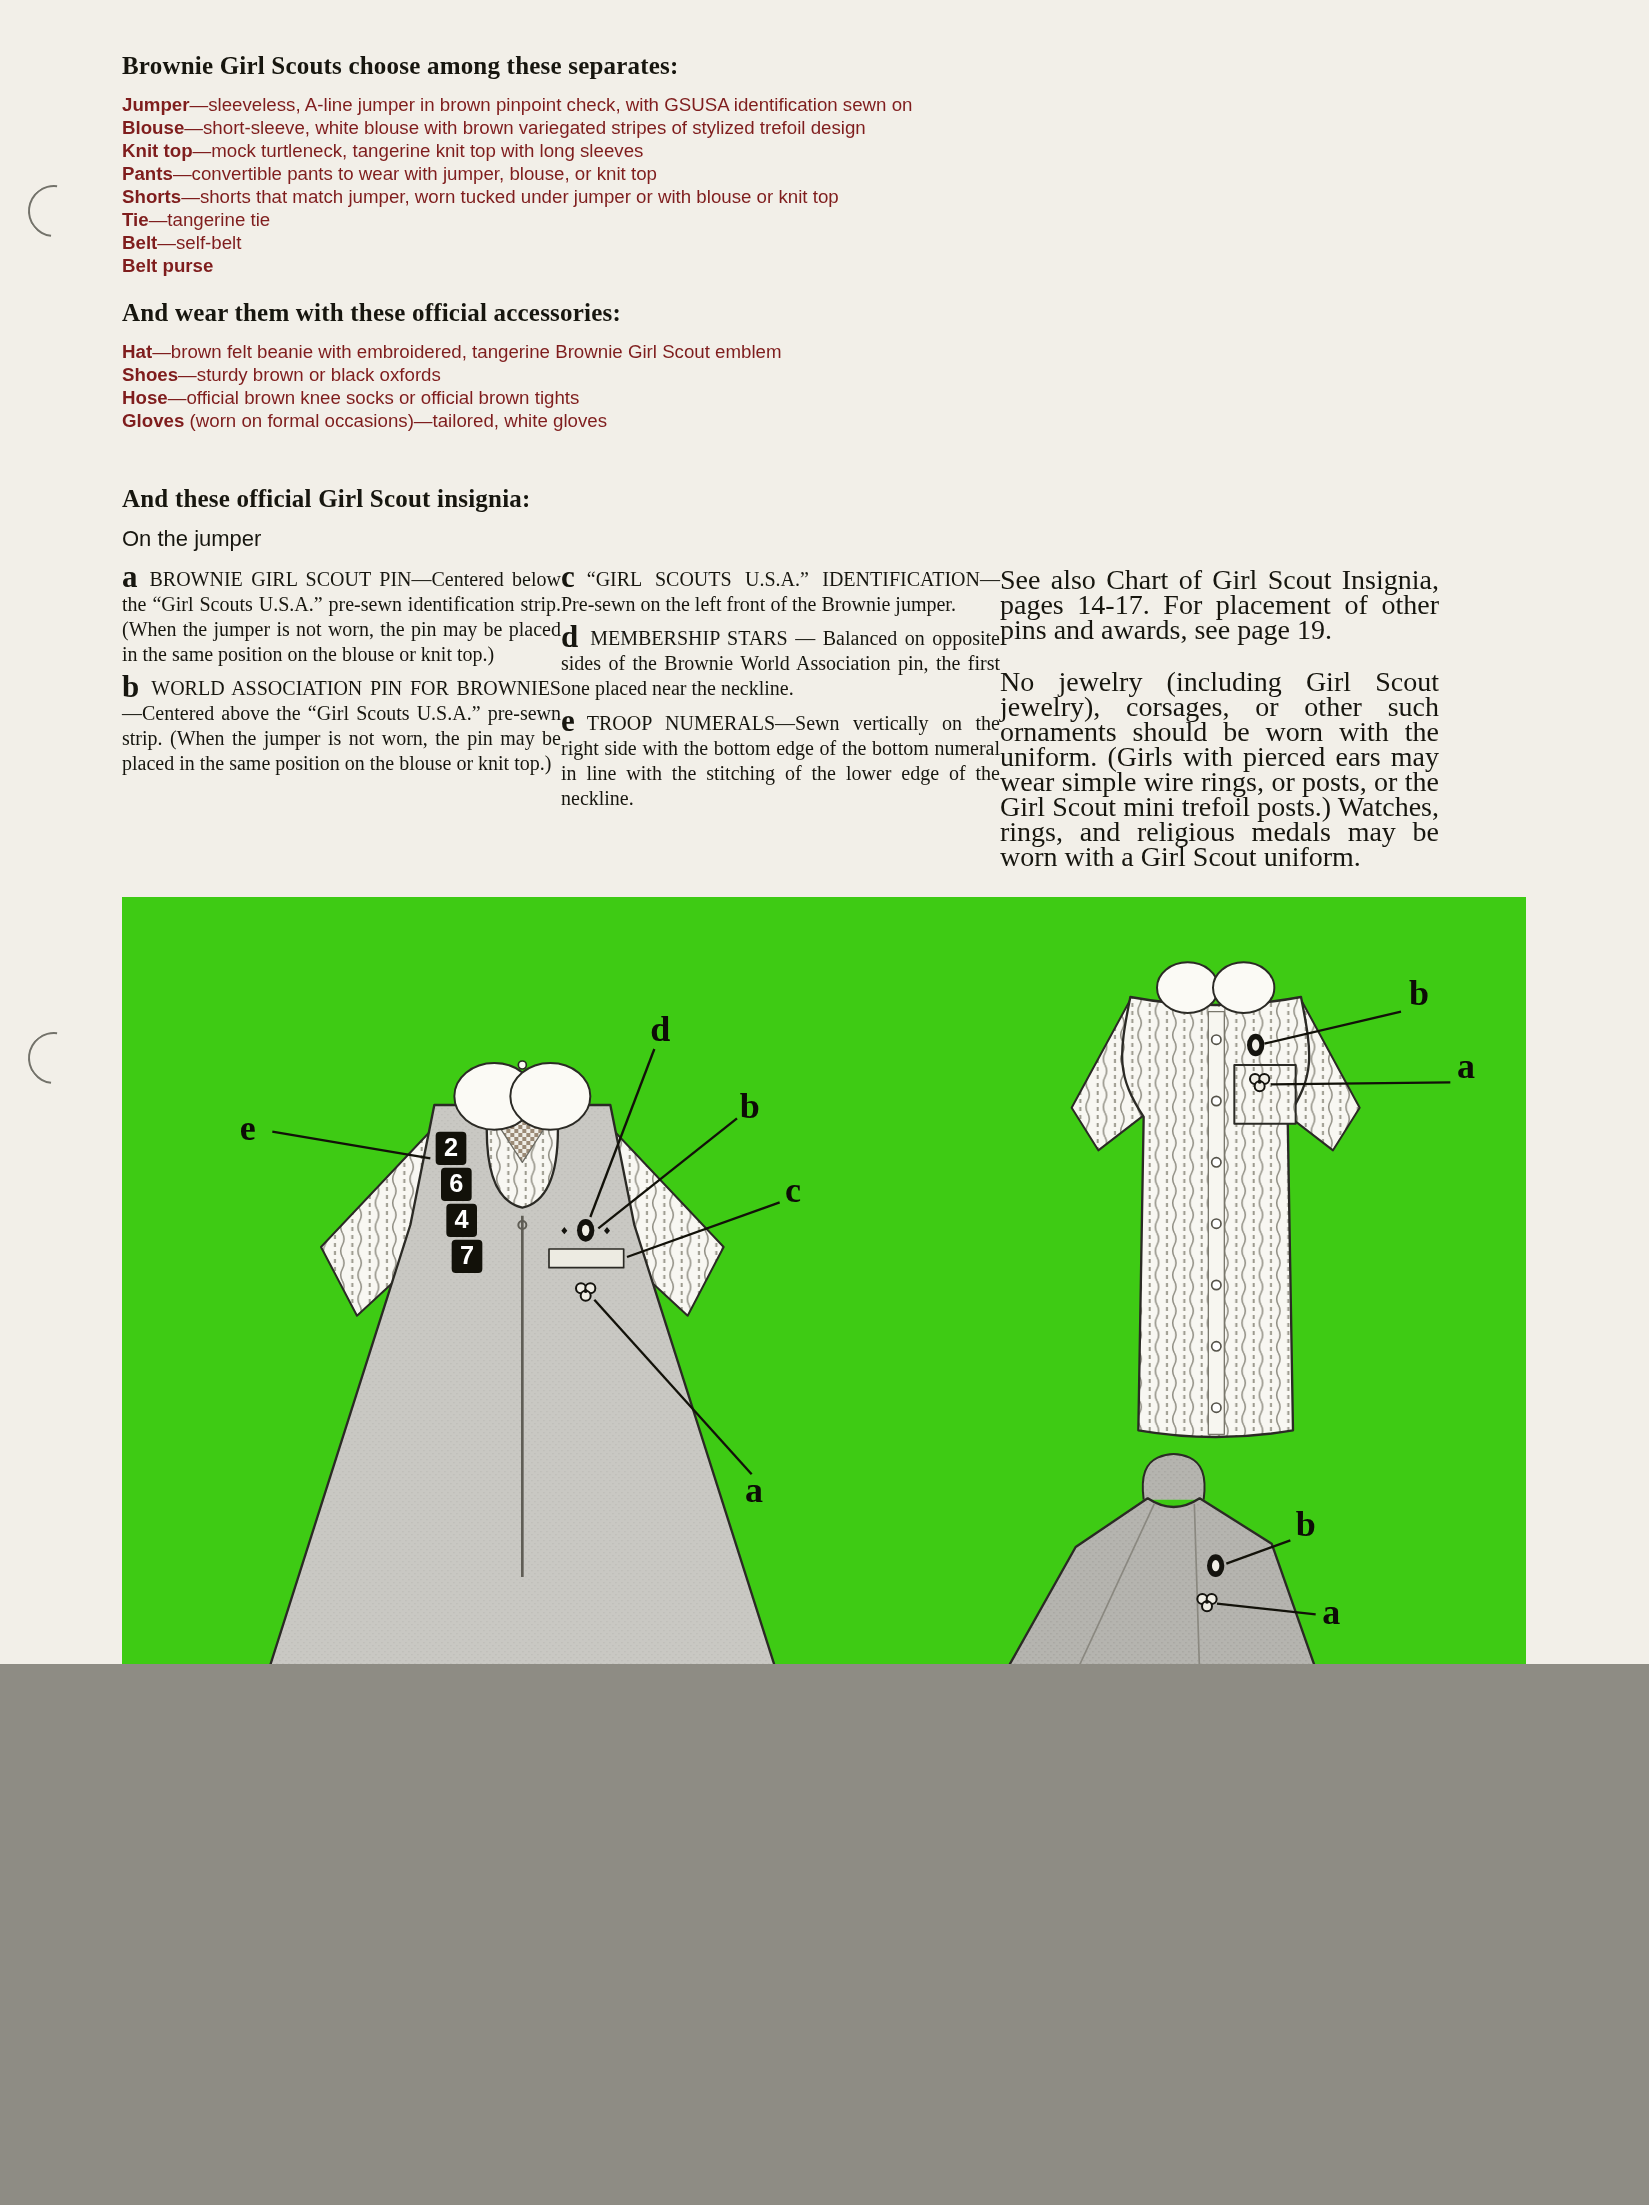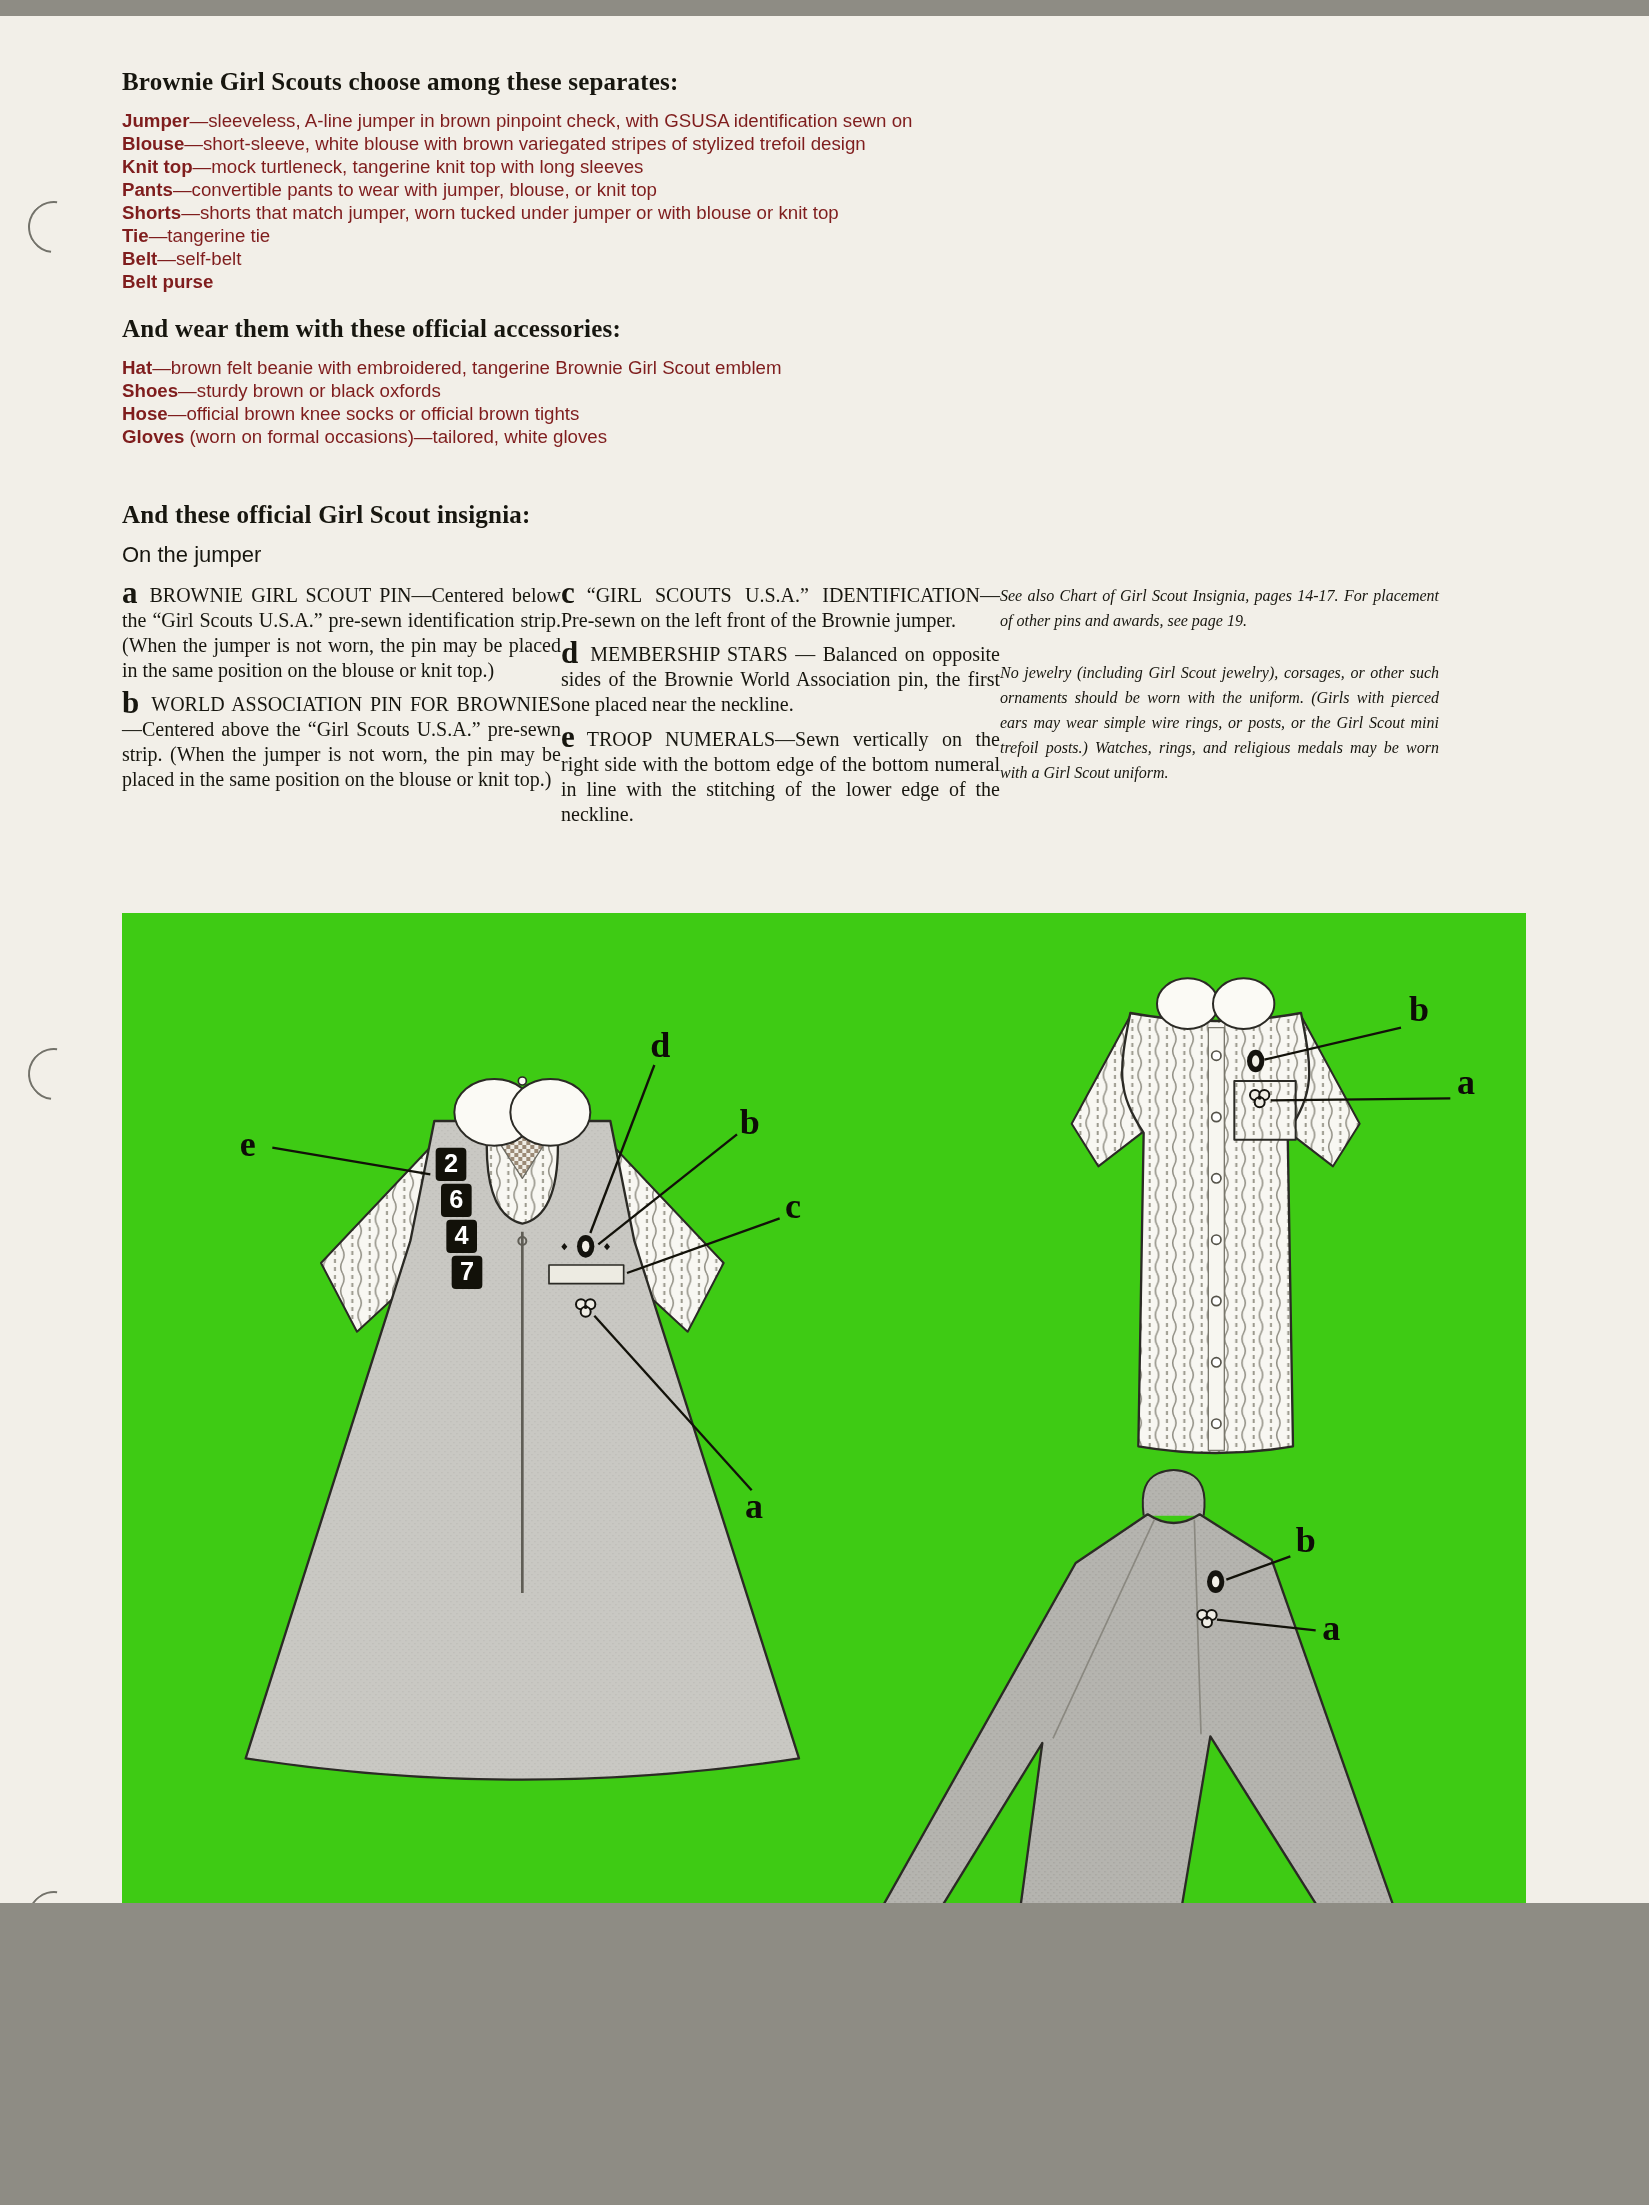--- a/index.html
+++ b/index.html
@@ -1,20 +1,20 @@
 <!DOCTYPE html>
 <html style="font-size:10.7px"><head>
 <meta charset="utf-8">
 <style>
   *{box-sizing:border-box}
   html,body{margin:0;padding:0;background:#8e8c84}
   .page{
     position:relative;
-    width:1649px;height:1887px;
-    margin:16px auto;
+    width:1649px;height:1664px;
+    margin:0 auto;
     background:#f2efe8;
     color:#17160f;
     font-family:"Liberation Sans",sans-serif;
     overflow:hidden;
   }
   .sec{position:absolute;left:122px;width:1407px}
   .h{
     font-family:"Liberation Serif",serif;
     font-weight:700;font-size:25px;letter-spacing:0.2px;
     margin:0 0 13.3px 0;
@@ -28,23 +28,22 @@
     font-family:"Liberation Serif",serif;
     font-size:20px;line-height:25px;text-align:justify;
     margin:0 0 9.3px 0;
   }
   .ltr{
     font-weight:700;font-size:31px;line-height:0;
     padding-right:12px;position:relative;top:1.3px;
   }
   .note{
     font-family:"Liberation Serif",serif;
-    font-size:16px;line-height:25px;text-align:justify;
+    font-size:28px;line-height:25px;text-align:justify;
     margin:0 0 27px 0;
-    font-style:italic;
   }
   .art{
     position:absolute;left:122px;top:897px;
     width:1404px;height:1168px;background:#3ecb14;
   }
   .art svg{display:block}
   .pageno{
     position:absolute;left:122px;top:2086px;width:1404px;
     text-align:center;font-weight:700;font-size:28px;
   }

